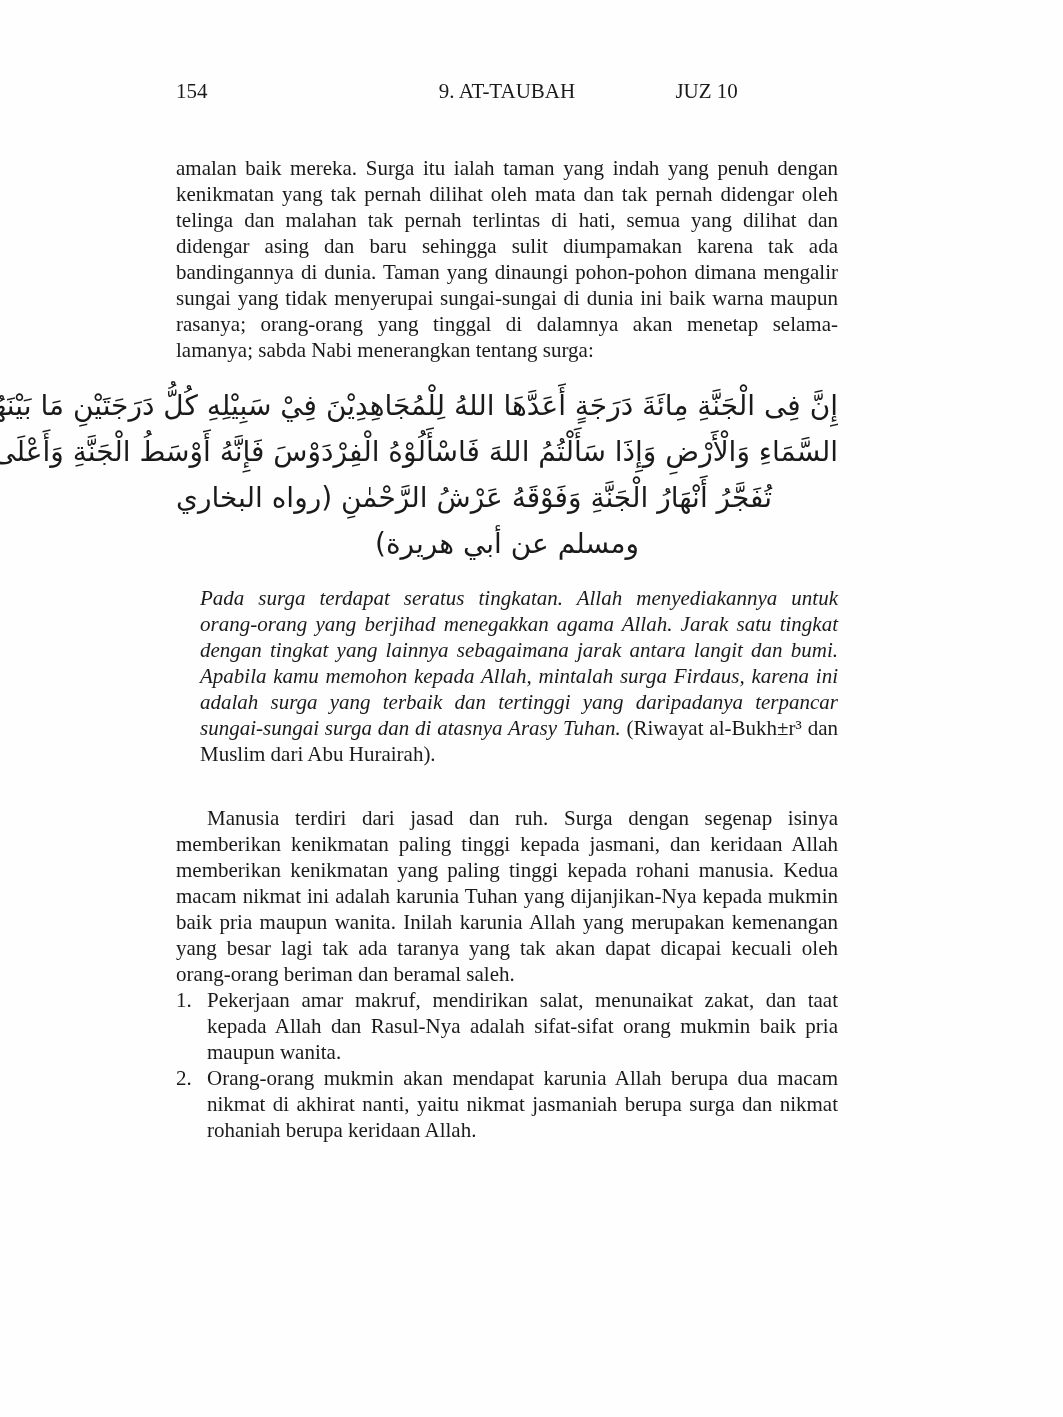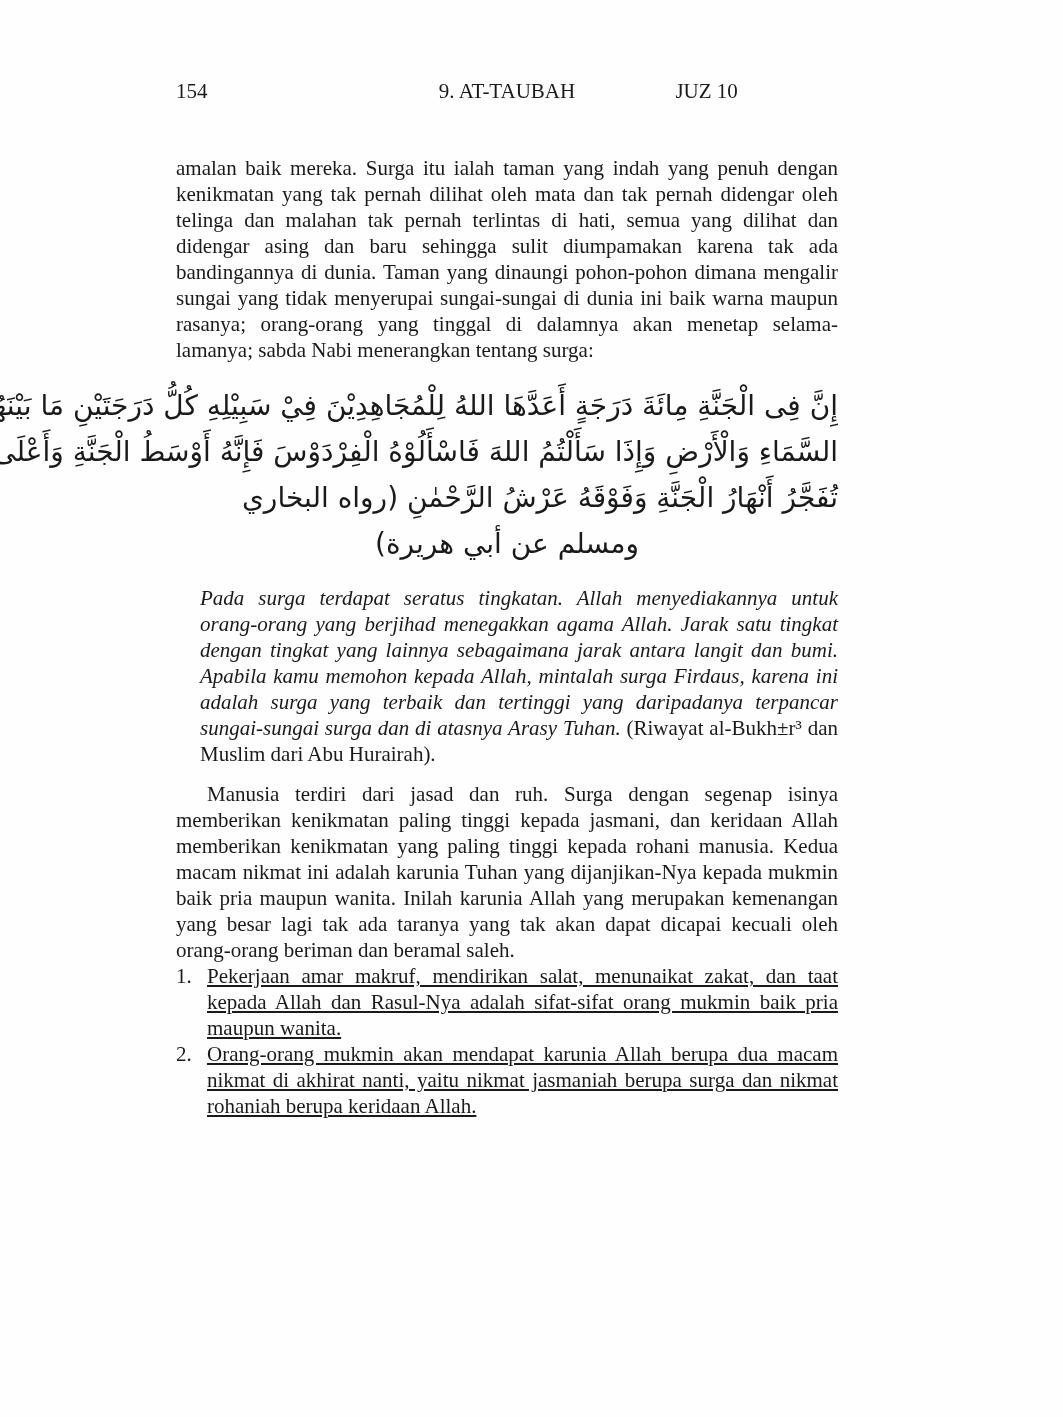--- a/index.html
+++ b/index.html
@@ -38,46 +38,45 @@
     font-size: 28px;
     line-height: 46px;
     margin: 20px 0 18px 0;
   }
   .ar-line { white-space: nowrap; }
   .ar-justify {
     text-align: justify;
     text-align-last: justify;
   }
   .ar-center {
-    text-align: right;
+    text-align: left;
     text-align-last: center;
     white-space: normal;
   }
   .translation { margin-top: 6px; margin-left: 24px; }
   .translation .italic-part { font-style: italic; }
   .commentary {
-    margin-top: 14px;
+    margin-top: 38px;
     text-indent: 31px;
   }
   .kesimpulan-heading {
     font-size: 21px;
     font-weight: bold;
     margin-top: 23px;
     line-height: 26px;
   }
   .kesimpulan-list { list-style: none; }
   .list-item { display: flex; }
   .list-item .num {
     flex: 0 0 31px;
     width: 31px;
   }
   .list-item .txt {
     flex: 1;
     text-align: justify;
-    text-decoration: underline;
   }
 </style>
 </head>
 <body>
 
 <div class="page">
 
   <header class="page-header">
     <span class="hdr-left">154</span>
     <span class="hdr-center">9. AT-TAUBAH</span>

